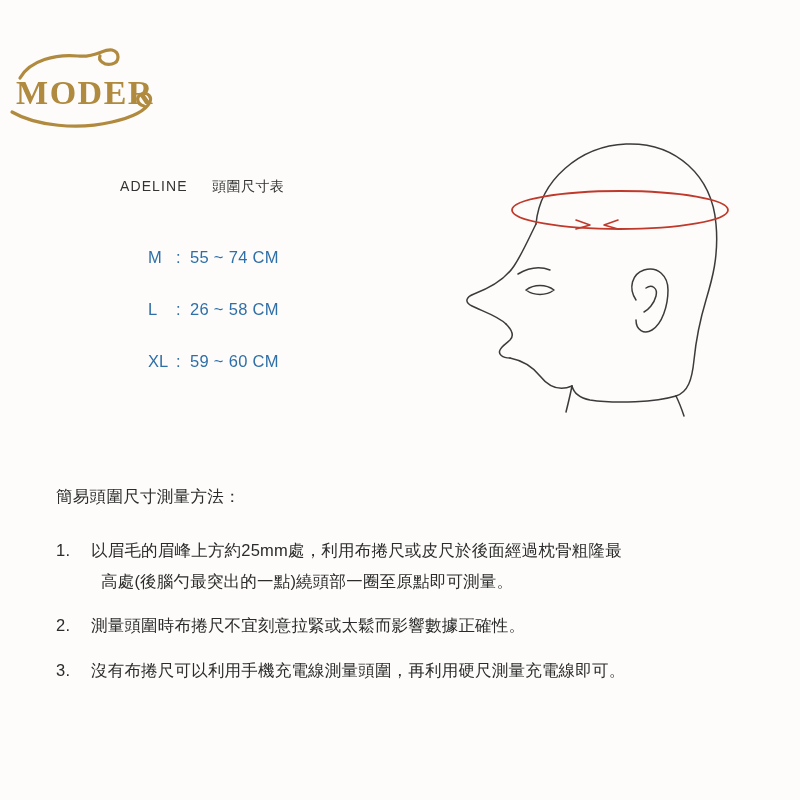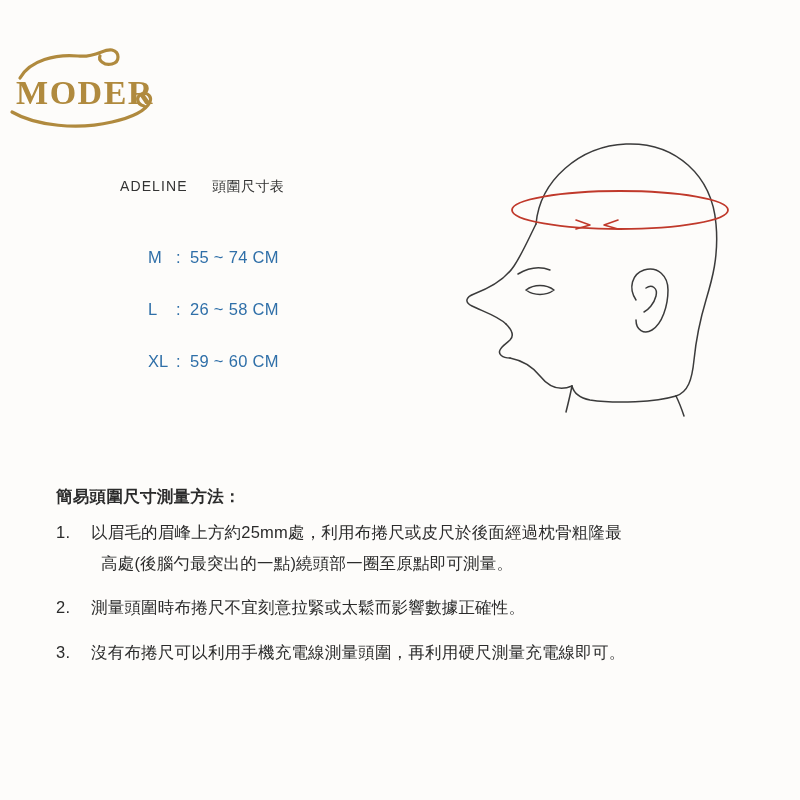--- a/index.html
+++ b/index.html
@@ -87,23 +87,22 @@
   
   .instructions {
     position: absolute;
     left: 56px;
     top: 486px;
     width: 700px;
   }
   .instr-heading {
     font-size: 16.5px;
     color: #2b2b2b;
-    margin-bottom: 9px;
+    margin-bottom: 27px;
     letter-spacing: 0.3px;
-    font-weight: bold;
   }
   .instr-item {
     display: flex;
     font-size: 16.5px;
     line-height: 1.85;
     margin-bottom: 14px;
     letter-spacing: 0.2px;
   }
   .instr-num {
     flex: 0 0 auto;

